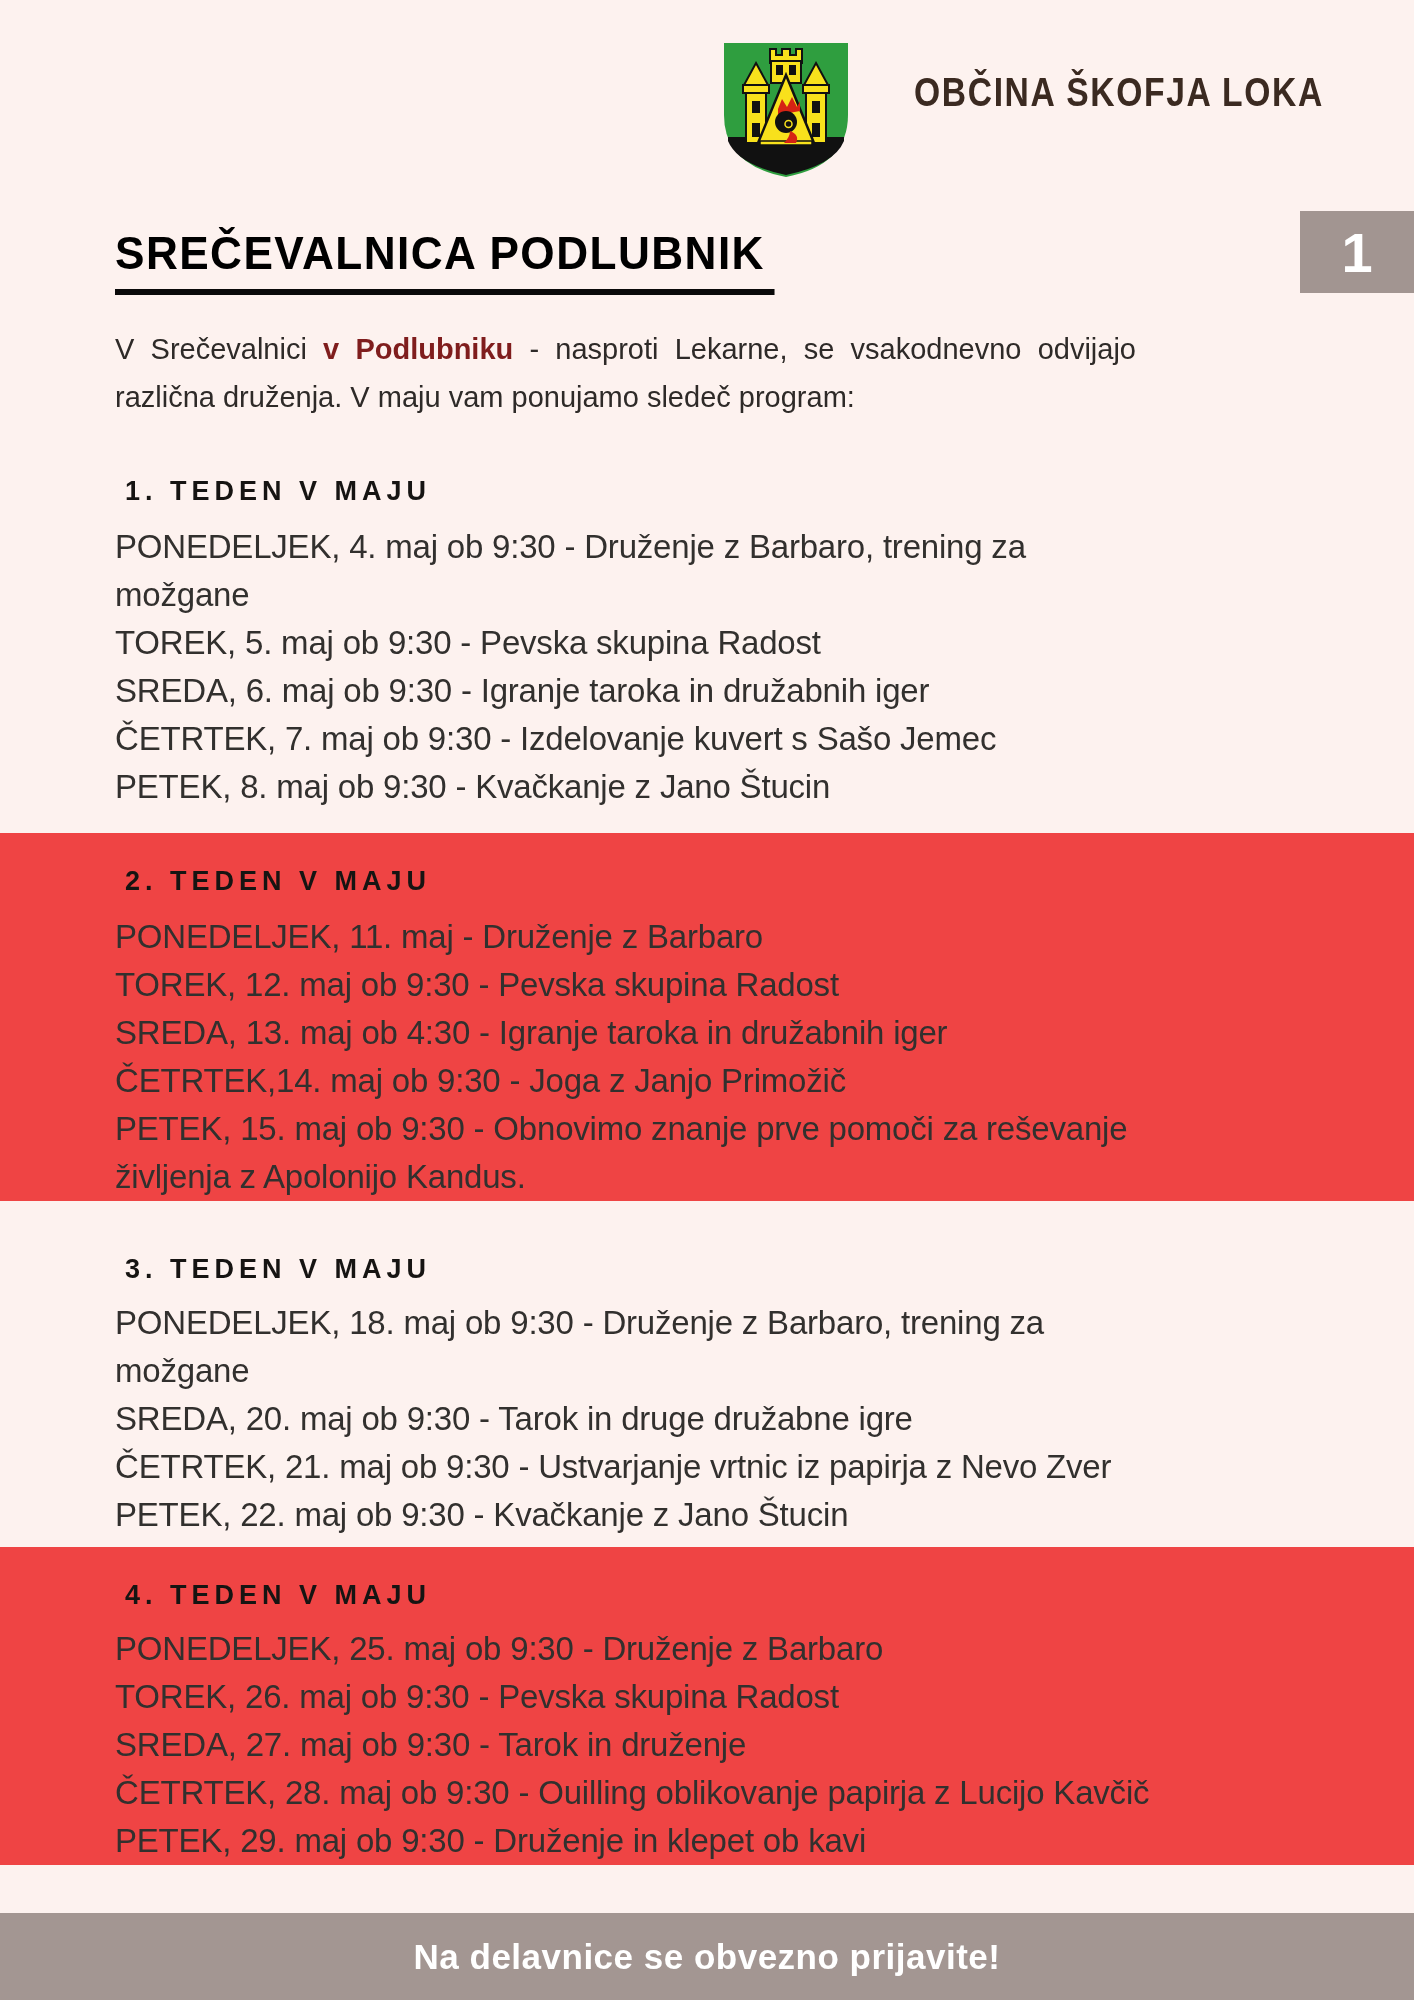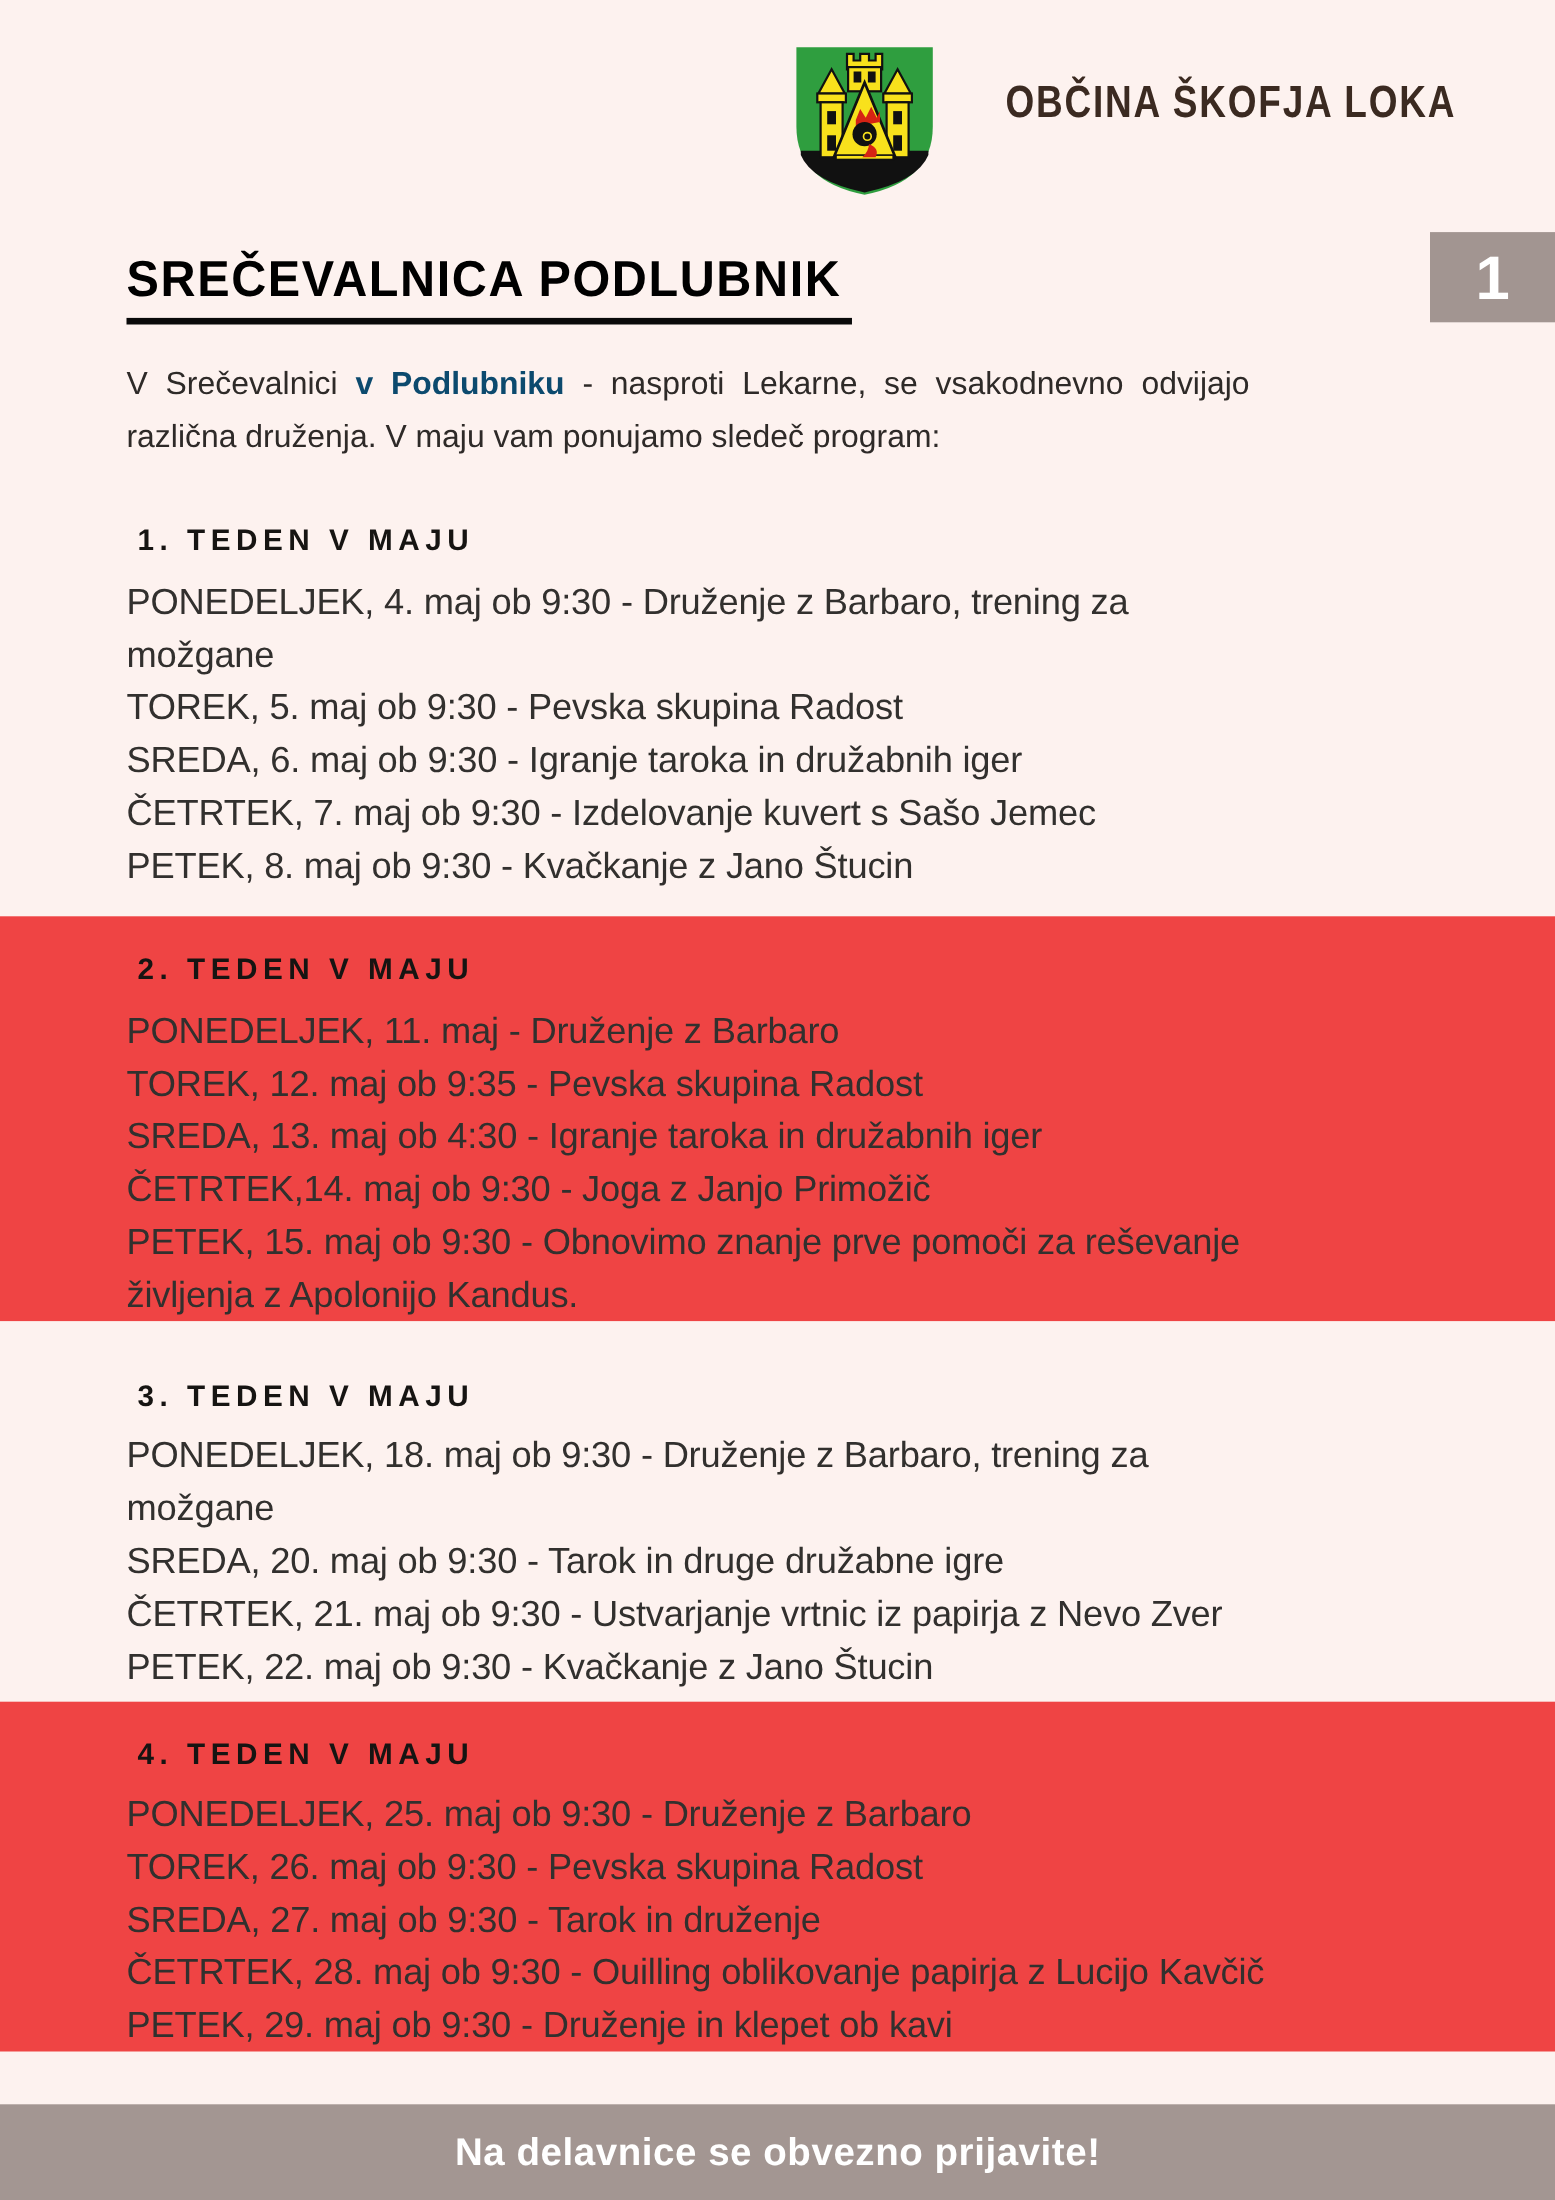--- a/index.html
+++ b/index.html
@@ -57,21 +57,21 @@
   }
   
   .intro{
     margin:30px 0 0 0;
     padding:0 278px 0 115px;
     font-size:29px;
     line-height:48px;
     text-align:justify;
     color:#2e2a28;
   }
-  .intro b{font-weight:700;color:#0c4a6e;}
+  .intro b{font-weight:700;color:#7f1d1d;}
   
   .week{padding:44px 258px 24px 115px;}
   .week.band{background:#ef4444;}
   .week-title{
     margin:0 0 8px 0;
     font-size:27px;
     font-weight:800;
     letter-spacing:5px;
     color:#161412;
     padding-left:10px;
@@ -162,21 +162,21 @@
     <p class="event">PONEDELJEK, 4. maj ob 9:30 -  Druženje z Barbaro, trening za možgane</p>
     <p class="event">TOREK, 5. maj ob 9:30 - Pevska skupina Radost</p>
     <p class="event">SREDA, 6. maj ob 9:30 - Igranje taroka in družabnih iger</p>
     <p class="event">ČETRTEK, 7. maj ob 9:30 - Izdelovanje kuvert s Sašo Jemec</p>
     <p class="event">PETEK, 8. maj ob 9:30 - Kvačkanje z Jano Štucin</p>
   </section>
 
   <section class="week band week2">
     <h2 class="week-title">2. TEDEN V MAJU</h2>
     <p class="event">PONEDELJEK, 11. maj  -  Druženje z Barbaro</p>
-    <p class="event">TOREK, 12. maj ob 9:35 - Pevska skupina Radost</p>
+    <p class="event">TOREK, 12. maj ob 9:30 - Pevska skupina Radost</p>
     <p class="event">SREDA, 13. maj ob 4:30 - Igranje taroka in družabnih iger</p>
     <p class="event">ČETRTEK,14. maj ob 9:30 -  Joga z Janjo Primožič</p>
     <p class="event">PETEK, 15. maj ob 9:30 - Obnovimo znanje prve pomoči za reševanje življenja z Apolonijo Kandus.</p>
   </section>
 
   <section class="week week3">
     <h2 class="week-title">3. TEDEN V MAJU</h2>
     <p class="event">PONEDELJEK, 18. maj ob 9:30 -  Druženje z Barbaro, trening za možgane</p>
     <p class="event">SREDA, 20. maj ob 9:30 - Tarok in druge družabne igre</p>
     <p class="event">ČETRTEK, 21. maj ob 9:30 -  Ustvarjanje vrtnic iz papirja z Nevo Zver</p>

